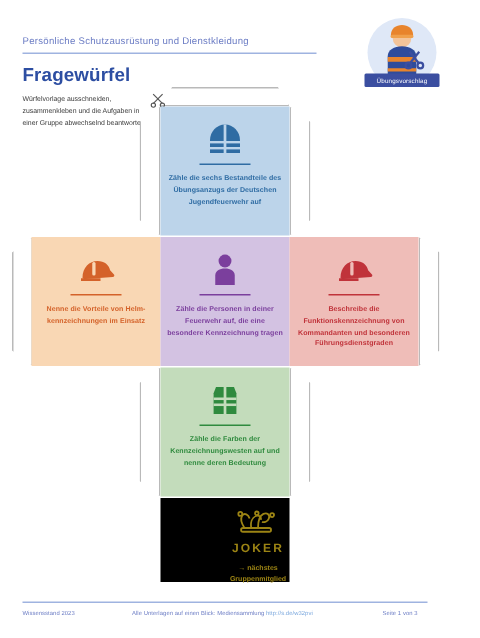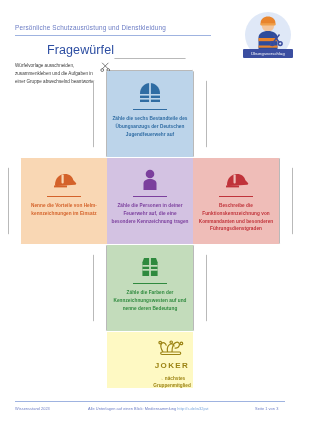--- a/index.html
+++ b/index.html
@@ -14,21 +14,21 @@
   .kicker{
     position:absolute;left:15px;top:24px;
     font-size:6.4px;letter-spacing:.18px;color:#6b7cc4;
   }
   .kicker-rule{
     position:absolute;left:15px;top:35px;width:196px;height:1px;
     background:#9fb3e0;
   }
   .title{
     position:absolute;left:15px;top:43px;
-    font-size:12.5px;font-weight:normal;color:#2d4ea2;letter-spacing:.1px;margin-left:32px;
+    font-size:12.5px;font-weight:bold;color:#2d4ea2;letter-spacing:.1px;
   }
   .intro{
     position:absolute;left:15px;top:62px;width:86px;
     font-size:4.6px;line-height:1.75;color:#3a3a3a;
   }
 
   
   .badge-wrap{position:absolute;left:243px;top:12px;width:50px;height:52px;}
   .badge-circle{
     position:absolute;left:2px;top:0;width:46px;height:46px;border-radius:50%;
@@ -53,21 +53,21 @@
     font-size:4.7px;line-height:1.65;font-weight:bold;text-align:center;
     letter-spacing:.05px;
   }
 
   
   #face-top   {left:85px;  top:8px;   width:86px; height:86px;  background:#bcd4ea;}
   #face-left  {left:-1px;  top:95px;  width:86px; height:86px;  background:#f9d7b4;}
   #face-mid   {left:85px;  top:95px;  width:86px; height:86px;  background:#d3c2e2;}
   #face-right {left:171px; top:95px;  width:86px; height:86px;  background:#efbdb8;}
   #face-green {left:85px;  top:182px; width:86px; height:86px;  background:#c3dcbb;}
-  #face-joker {left:85px;  top:269px; width:86px; height:56px;  background:#fef9c3;padding-left:48px;}
+  #face-joker {left:85px;  top:269px; width:86px; height:56px;  background:#000000;padding-left:48px;}
 
   .joker-word{font-size:8px;font-weight:bold;letter-spacing:1.4px;color:#9c8414;}
   .joker-sub{font-size:4.7px;line-height:1.5;font-weight:bold;text-align:center;color:#9c8414;}
 
   
   .scissors{position:absolute;left:78px;top:-2px;width:14px;height:12px;}
 
   
   .foot-rule{position:absolute;left:15px;top:401px;width:270px;height:1px;background:#9fb3e0;}
   .foot{position:absolute;top:406px;font-size:3.9px;color:#6b7cc4;letter-spacing:.05px;}

